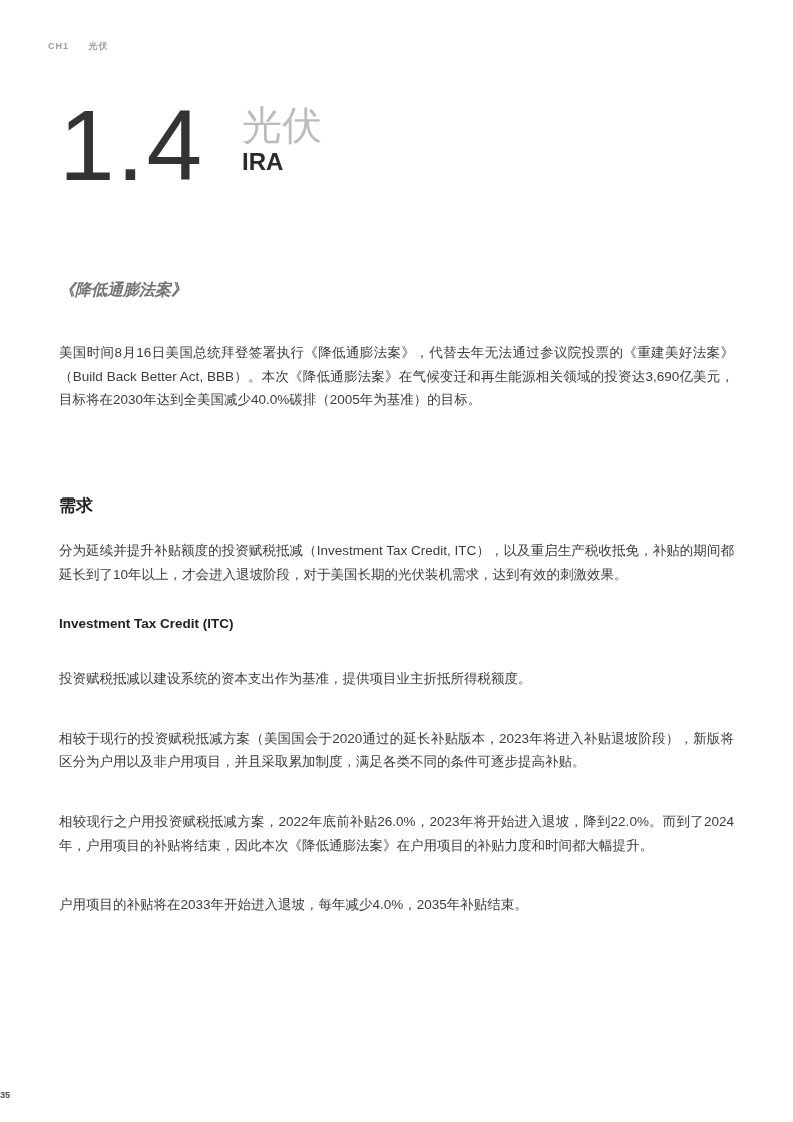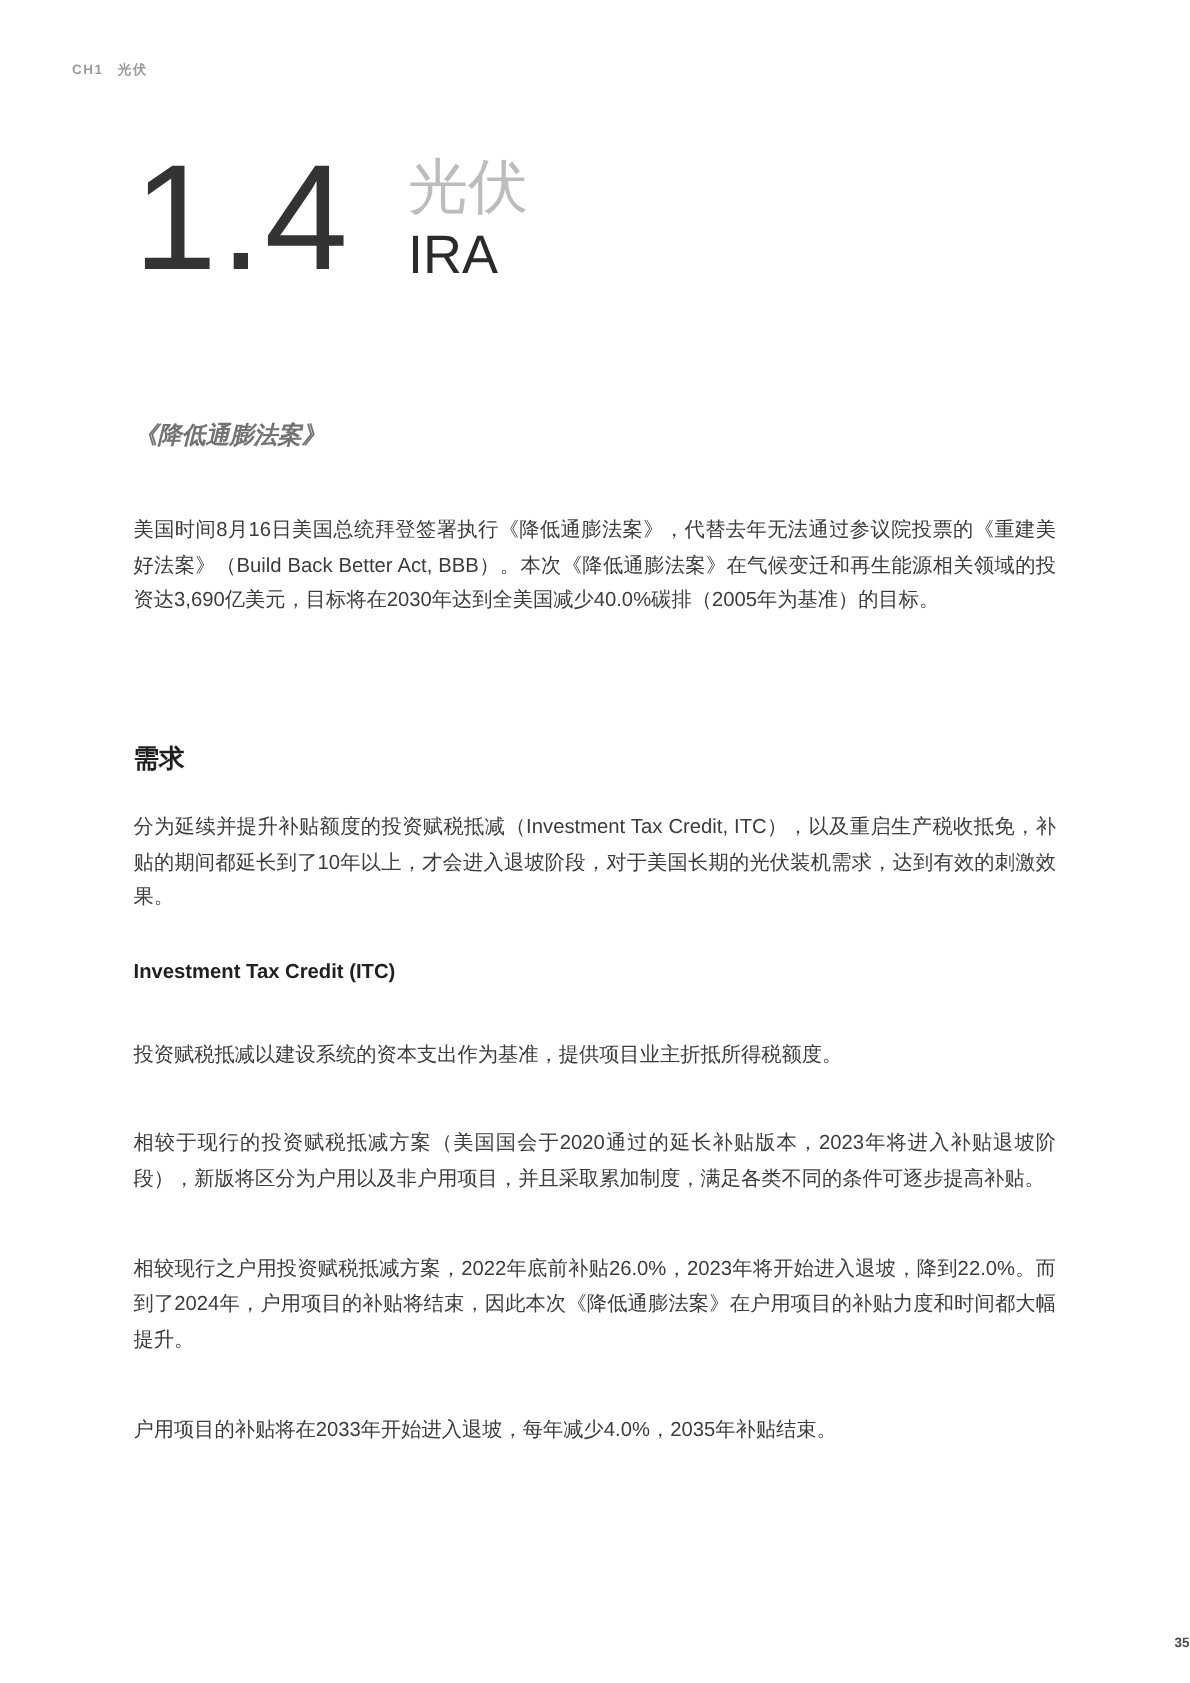--- a/index.html
+++ b/index.html
@@ -16,22 +16,22 @@
   }
   .page-header {
     position: absolute;
     top: 40px;
     left: 48px;
     font-size: 9px;
     font-weight: 700;
     letter-spacing: 1px;
     color: #9b9b9b;
   }
-  .page-header .chapter { margin-right: 6px; }
-  .content { padding: 0 89px; }
+  .page-header .chapter { margin-right: 16px; }
+  .content { padding: 0 59px; }
   .hero {
     margin-top: 96px;
     display: flex;
     align-items: flex-start;
     gap: 38px;
     height: 112px;
   }
   .hero-number {
     font-size: 100px;
     line-height: 0.98;
@@ -40,22 +40,22 @@
     color: #333333;
   }
   .hero-sub { display: flex; flex-direction: column; padding-top: 6px; }
   .hero-category {
     font-size: 40px;
     font-weight: 300;
     line-height: 1.15;
     color: #bcbcbc;
   }
   .hero-title {
-    font-size: 36px;
-    font-weight: 400;
+    font-size: 24px;
+    font-weight: 700;
     line-height: 1.2;
     color: #2b2b2b;
   }
   .main-title {
     margin-top: 72px;
     font-size: 16px;
     font-weight: 800;
     color: #737373;
     font-style: italic;
   }
@@ -78,21 +78,21 @@
     margin-top: 30px;
     font-size: 13.5px;
     font-weight: 800;
     color: #1f1f1f;
   }
   .page-footer {
     position: absolute;
     bottom: 22px;
     left: 0;
     width: 100%;
-    text-align: right;
+    text-align: left;
     font-size: 9px;
     font-weight: 700;
     color: #4a4a4a;
   }
 </style>
 </head>
 <body>
 
 <div class="page">
 

